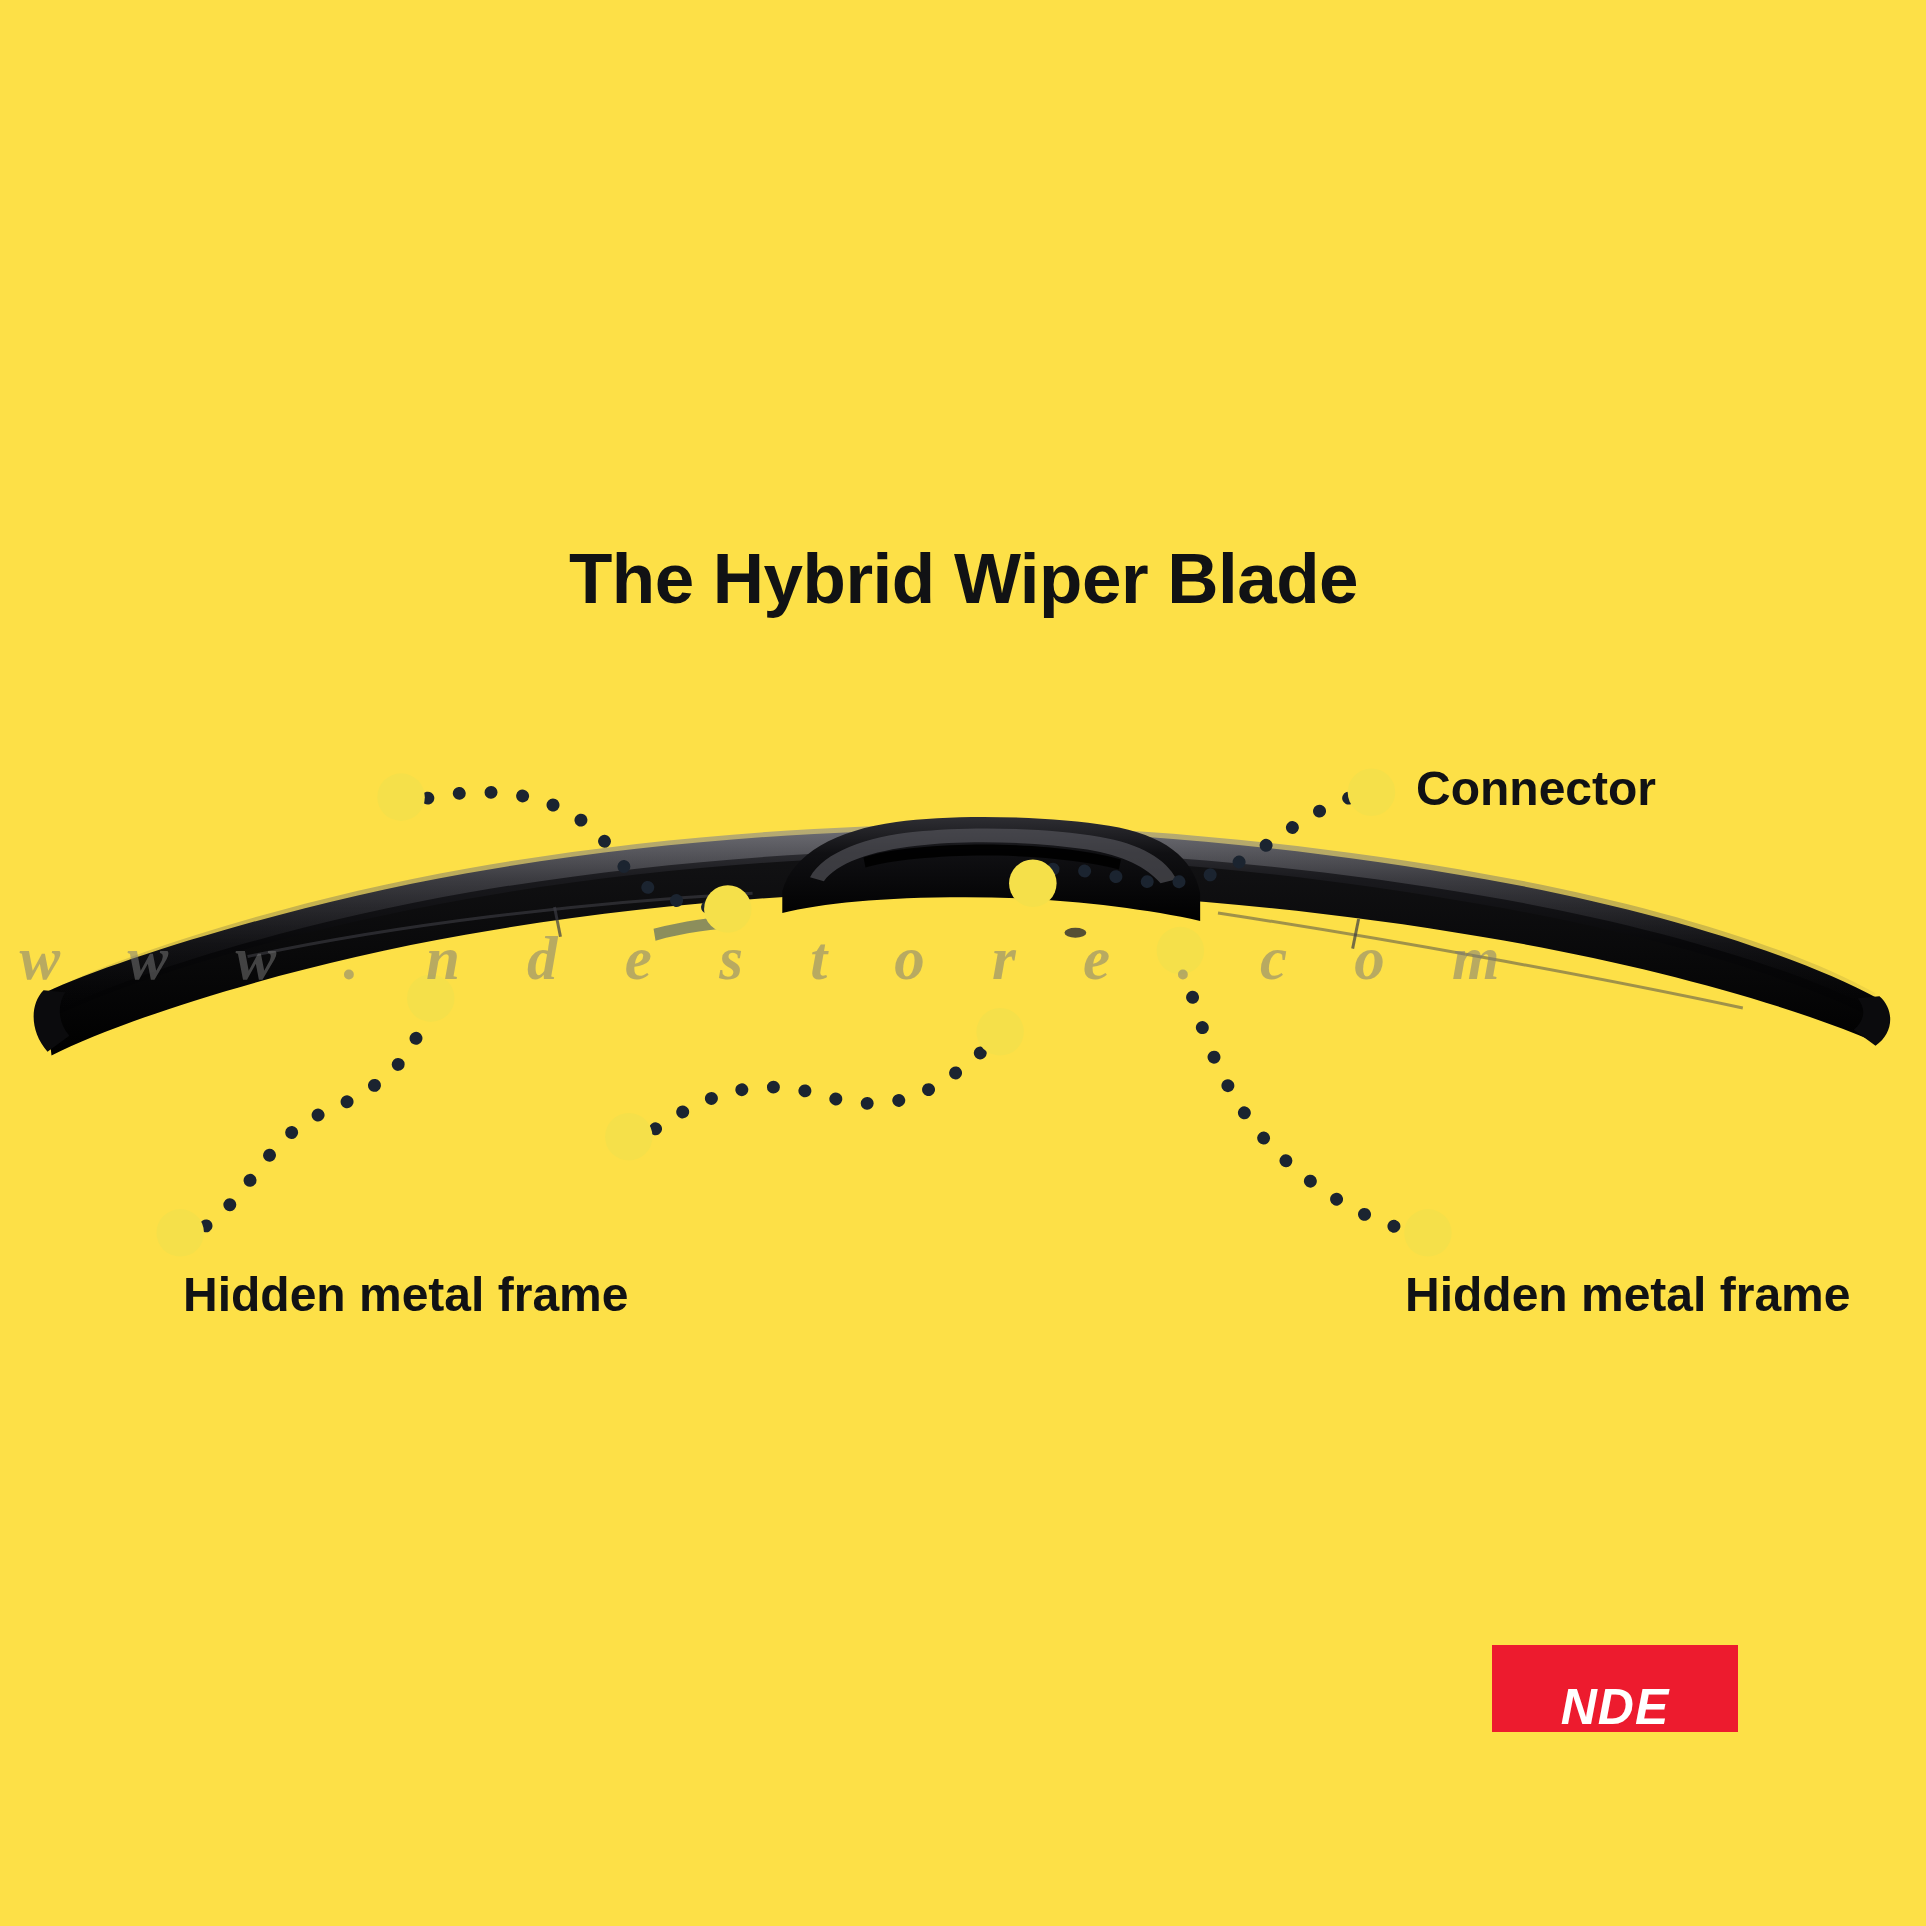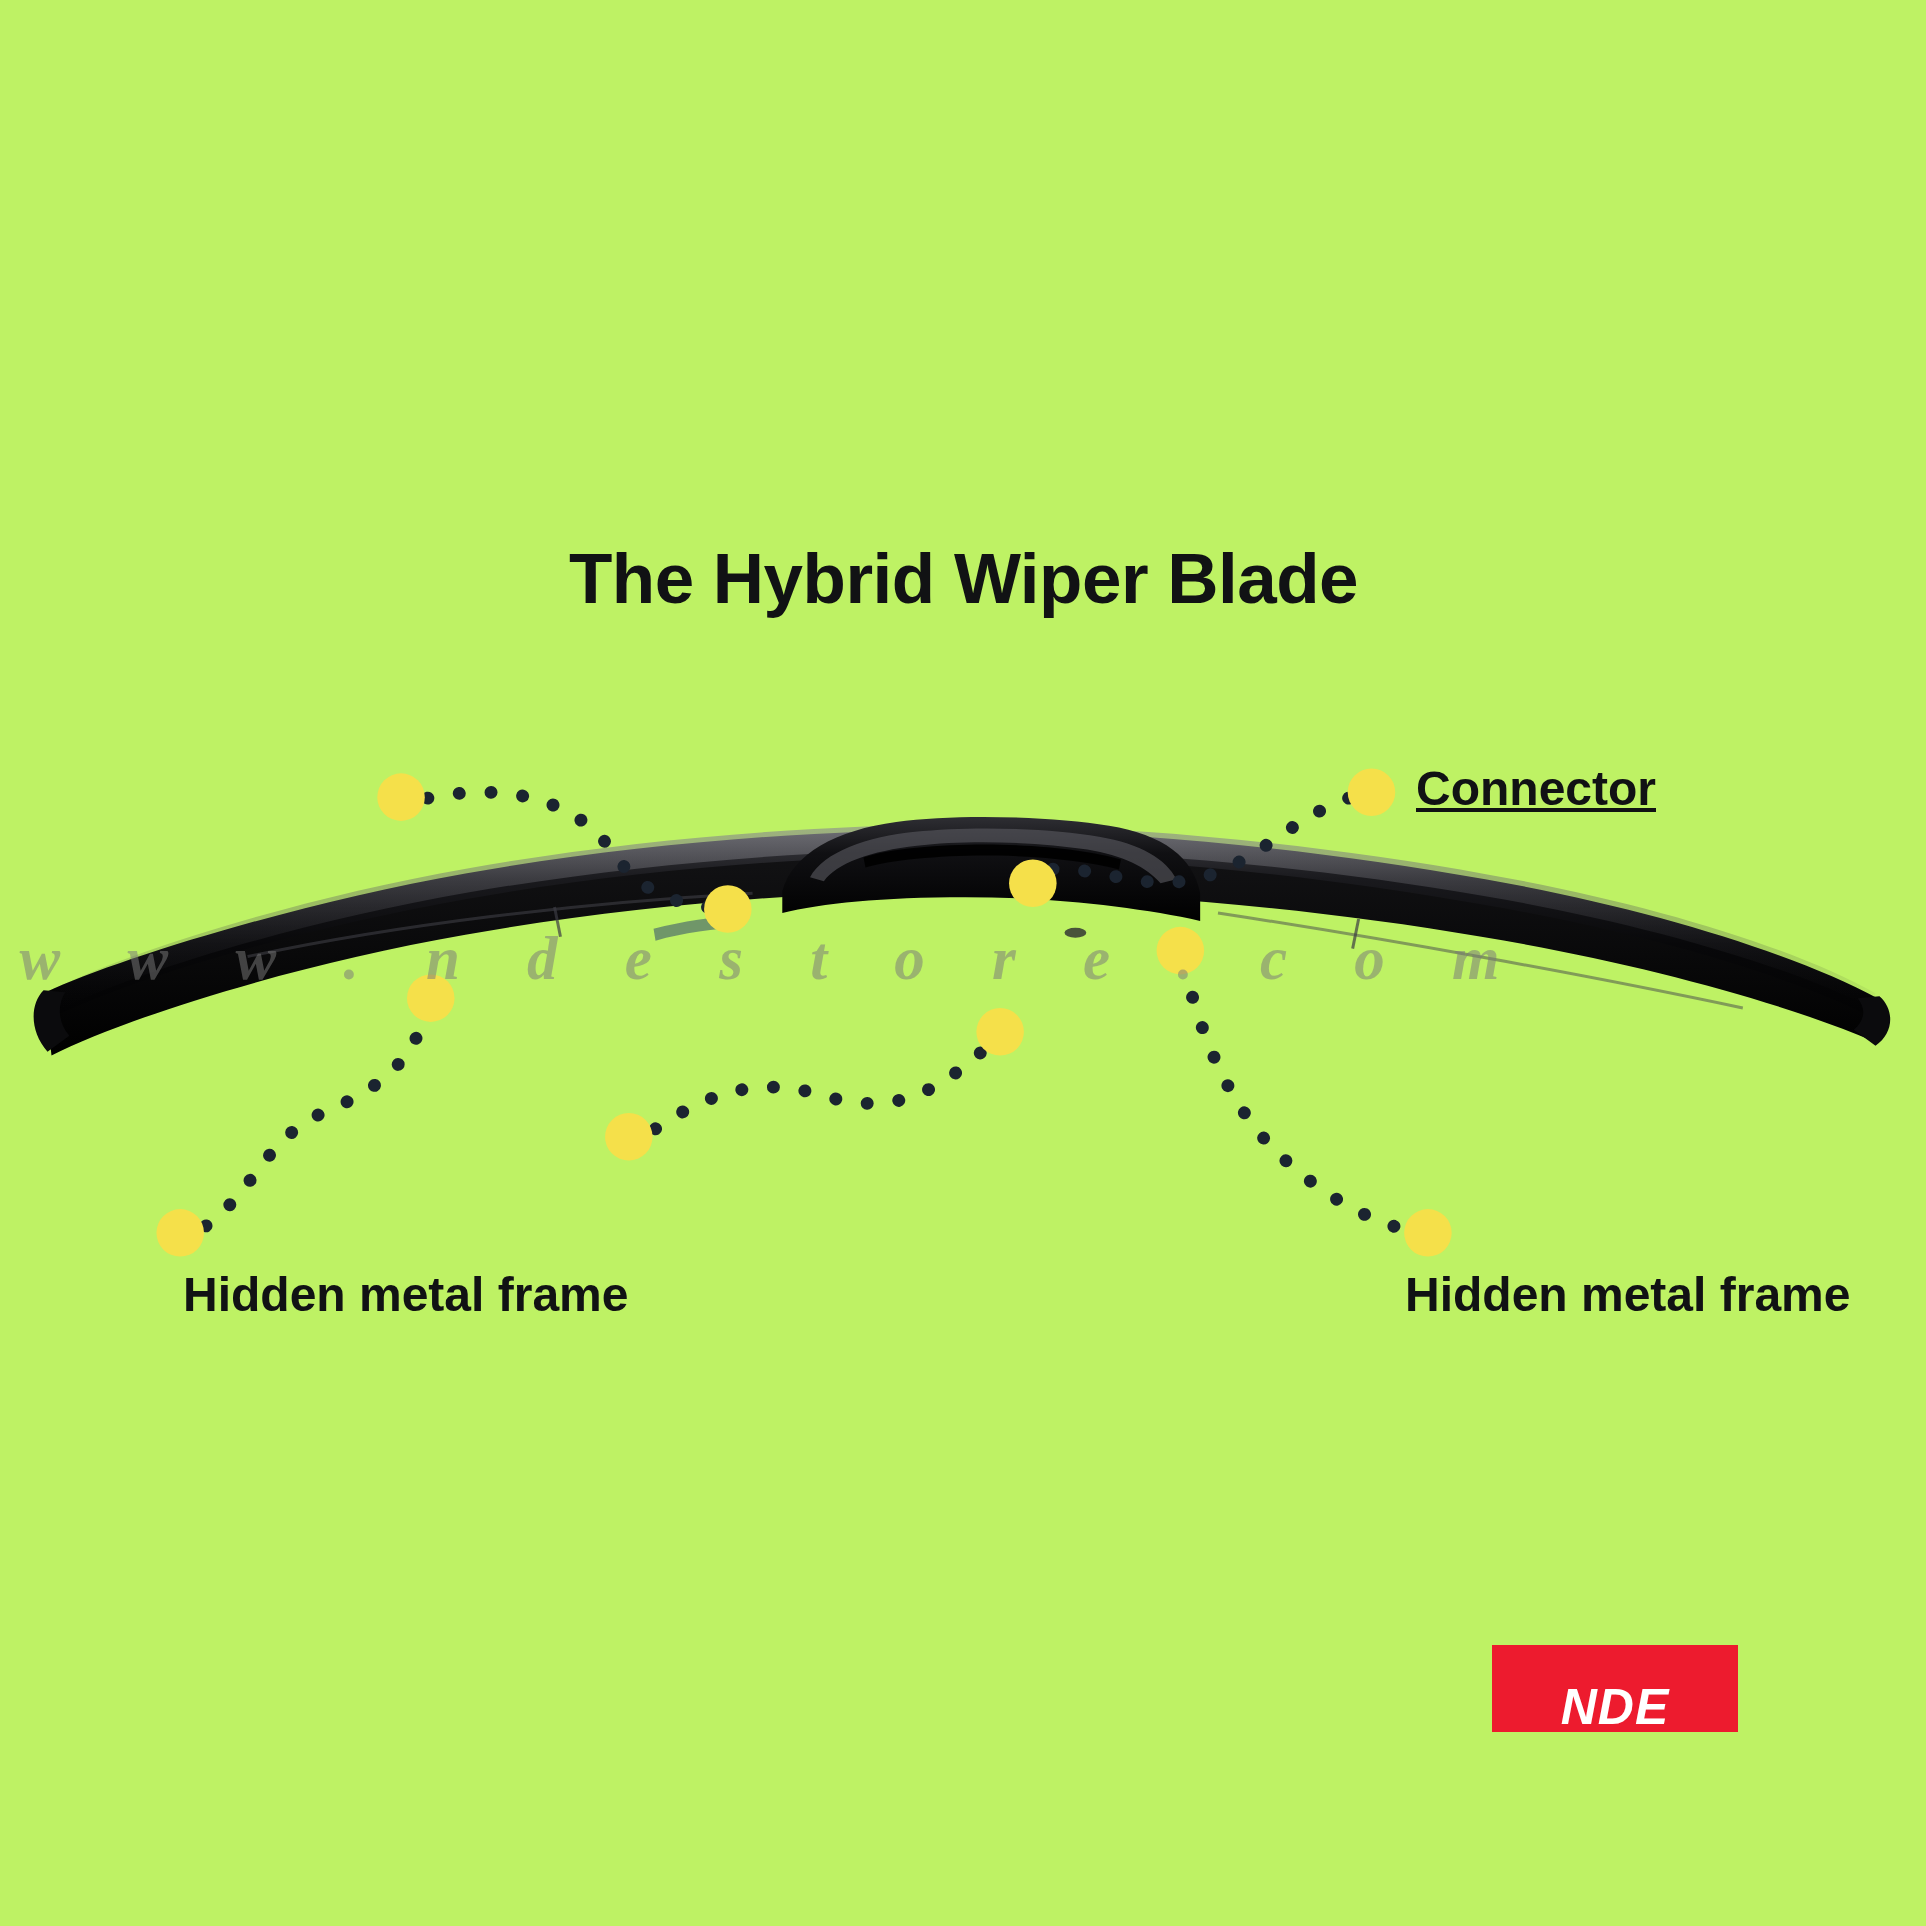--- a/index.html
+++ b/index.html
@@ -126,21 +126,21 @@
     font-size: 50px;
     color: #ffffff;
     letter-spacing: 1px;
     line-height: 1;
     margin-top: 36px;
   }
 </style>
 </head>
 <body>
 
-<div id="page" style="background: #bef264;">
+<div id="page" style="background: #fde047;">
 
   <div id="title" style="color: rgb(17, 18, 20);">The Hybrid Wiper Blade</div>
 
   <div id="stage">
     <svg viewBox="0 0 1946 1946" xmlns="http://www.w3.org/2000/svg">
       <defs>
         <linearGradient id="bladeGrad" x1="0" y1="0" x2="0" y2="1">
           <stop offset="0%" stop-color="#3d3d42"></stop>
           <stop offset="22%" stop-color="#1a1a1e"></stop>
           <stop offset="52%" stop-color="#08080a"></stop>
@@ -268,21 +268,21 @@
 
         <circle cx="1442" cy="1245" r="24" fill="#f5e04a"></circle>
         <circle cx="1192" cy="960" r="24" fill="#f5e04a"></circle>
       </g>
     </svg>
   </div>
 
   <div id="watermark">w w w . n d e s t o r e . c o m</div>
 
 
-  <div id="label-connector" class="callout" style="color: rgb(17, 18, 20); text-decoration: underline;">Connector</div>
+  <div id="label-connector" class="callout" style="color: rgb(17, 18, 20);">Connector</div>
 
   <div id="label-frame-left" class="callout" style="color: rgb(17, 18, 20);">Hidden metal frame</div>
 
 
   <div id="label-frame-right" class="callout" style="color: rgb(17, 18, 20);">Hidden metal frame</div>
 
   <div id="logo" style="background: rgb(237, 27, 46);">
     <span id="logo-text" style="color: rgb(255, 255, 255);">NDE</span>
   </div>
 

